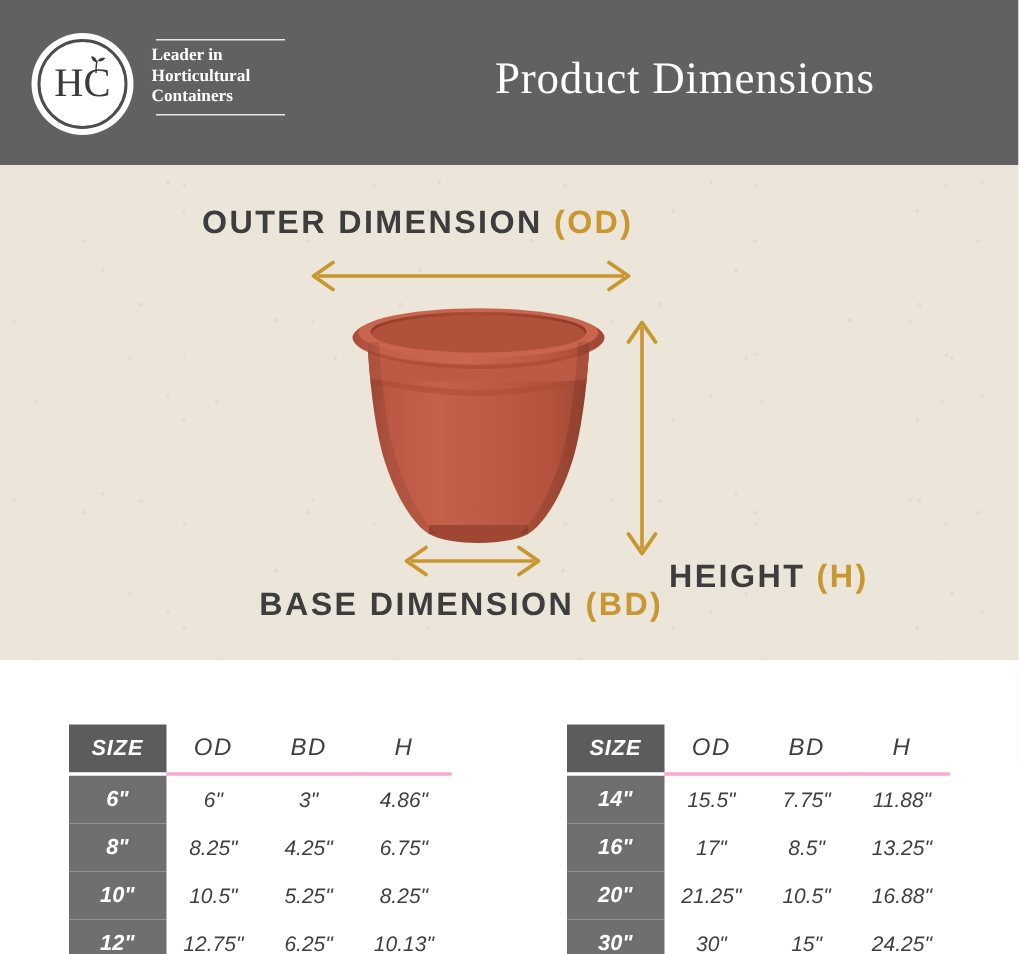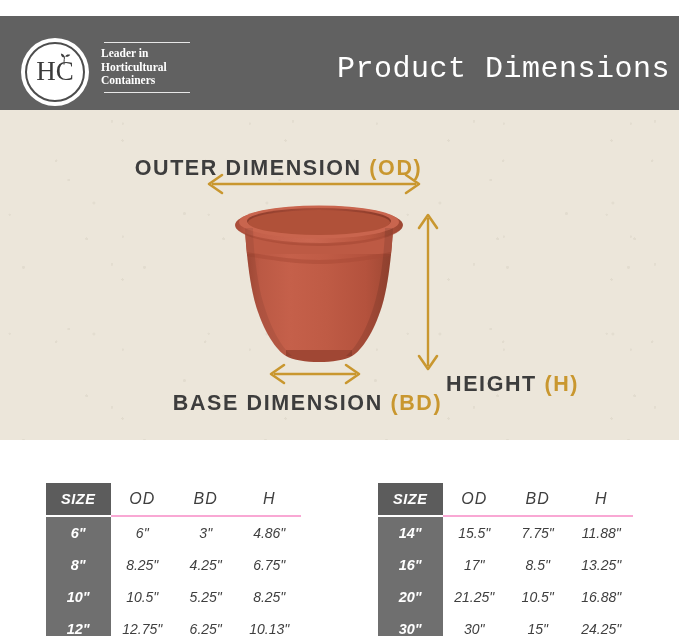--- a/index.html
+++ b/index.html
@@ -15,21 +15,20 @@
     font-family: "Liberation Sans", sans-serif;
     -webkit-font-smoothing: antialiased;
   }
 
   
   #header-bar {
     position: absolute;
     left: 0; top: 0;
     width: 679px; height: 110px;
     background: #616161;
-    margin-top: 16px;
   }
 
   
   #logo-lockup {
     position: absolute;
     left: 21px; top: 22px;
     width: 172px; height: 70px;
   }
   #logo-badge {
     position: absolute;
@@ -79,23 +78,23 @@
     font-family: "Liberation Serif", serif;
     font-size: 11.5px;
     line-height: 13.5px;
     font-weight: bold;
   }
 
   #page-title {
     position: absolute;
     left: 330px; top: 36px;
     width: 340px;
-    text-align: right;
+    text-align: left;
     color: #ffffff;
-    font-family: Liberation Mono, monospace;
+    font-family: Liberation Serif, serif;
     font-size: 30px;
     letter-spacing: 0.5px;
   }
 
   
   #diagram-panel {
     position: absolute;
     left: 0; top: 110px;
     width: 679px; height: 330px;
     overflow: hidden;
@@ -135,21 +134,21 @@
     font-family: "Liberation Sans", sans-serif;
     font-weight: bold;
     font-size: 21.5px;
     letter-spacing: 1.6px;
     color: #3d3d3d;
     white-space: nowrap;
     text-align: center;
   }
   .dim-label .accent { color: #c9972f; }
 
-  #od-label { left: 0; top: 26px; width: 557px; text-align: center; margin-top: 20px; }
+  #od-label { left: 0; top: 26px; width: 557px; text-align: center; }
   #bd-label { left: 0; top: 281px; width: 615px; text-align: center; }
   #h-label  { left: 446px; top: 262px; }
 
   .arrow-svg { position: absolute; }
 
   
   #pot-illustration {
     position: absolute;
     left: 228px; top: 88px;
     width: 182px; height: 172px;

